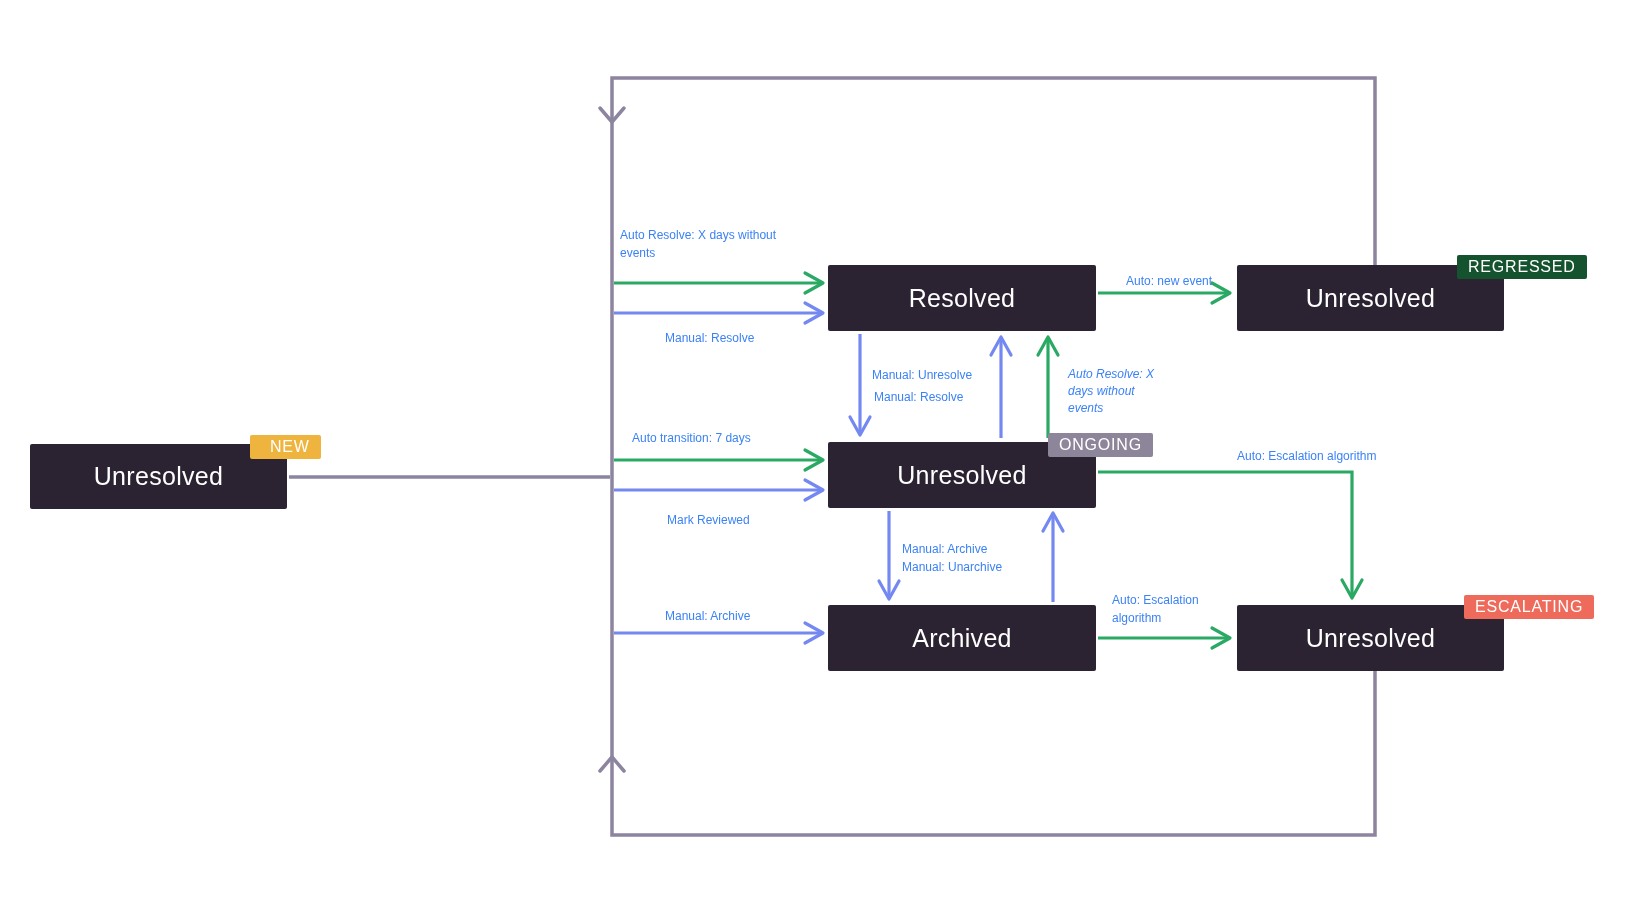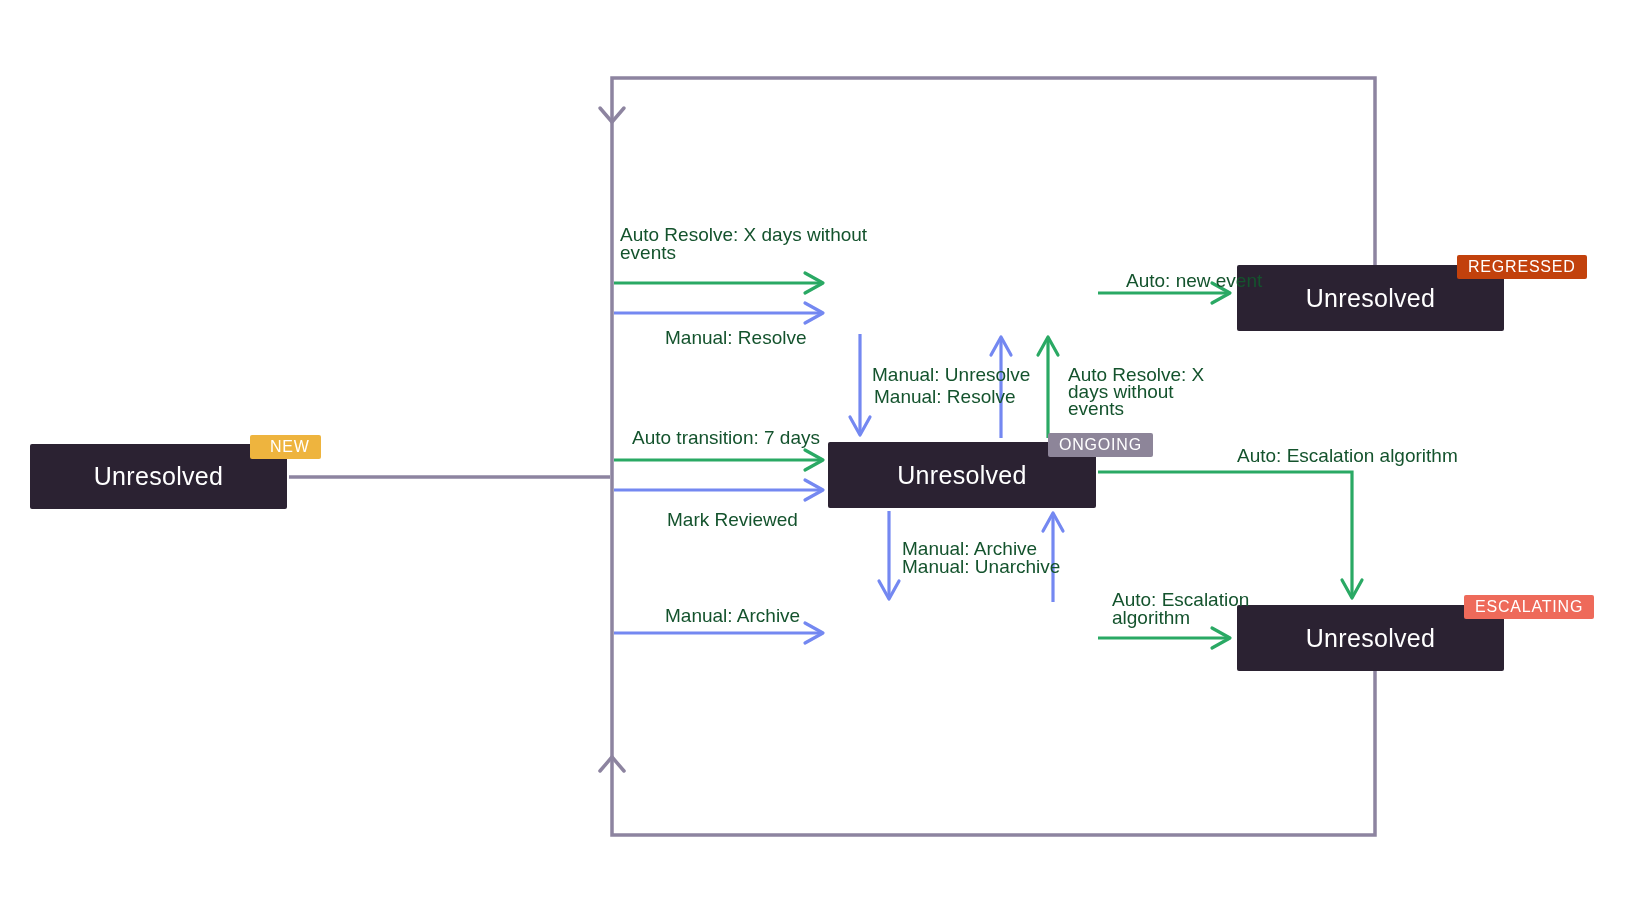--- a/index.html
+++ b/index.html
@@ -6,26 +6,26 @@
   .canvas{position:relative;width:1636px;height:906px;background:#ffffff;
           font-family:"Liberation Sans",sans-serif;overflow:hidden;}
   svg.wires{position:absolute;left:0;top:0;z-index:1;}
   .state{position:absolute;background:#2b2232;color:#ffffff;display:flex;
          align-items:center;justify-content:center;font-size:25px;
          border-radius:2px;z-index:2;letter-spacing:.3px;}
   .badge{position:absolute;color:#ffffff;font-size:16px;height:24px;line-height:24px;
          padding:0 11px;border-radius:2px;z-index:4;letter-spacing:.8px;white-space:nowrap;}
   .badge-new{background:#eeb43e;padding-left:20px;}
   .badge-ongoing{background:#8d8599;}
-  .badge-regressed{background:#c2410c;}
+  .badge-regressed{background:#14532d;}
   .badge-escalating{background:#ee6a5a;}
-  .lbl{position:absolute;color:#14532d;font-size:19px;line-height:18px;
+  .lbl{position:absolute;color:#3b82f6;font-size:12px;line-height:18px;
        z-index:3;white-space:nowrap;}
   .lbl.lh22 div{line-height:22px;}
-  .lbl.lh17 div{line-height:17px;}
+  .lbl.lh17 div{line-height:17px;font-style:italic;}
 </style>
 </head>
 <body>
 
 <div class="canvas">
 
   <svg class="wires" width="1636" height="906">
     <defs>
       <marker id="arrow-green" markerUnits="userSpaceOnUse" markerWidth="28" markerHeight="30" refX="22" refY="14" orient="auto">
         <path d="M4,4 L22,14 L4,24" fill="none" stroke="#2aa964" stroke-width="3.2" stroke-linecap="round" stroke-linejoin="round"></path>
@@ -53,22 +53,28 @@
     <line x1="614" y1="633" x2="823" y2="633" stroke="#7488f1" stroke-width="3.2" marker-end="url(#arrow-blue)"></line>
     <line x1="860" y1="334" x2="860" y2="435" stroke="#7488f1" stroke-width="3.2" marker-end="url(#arrow-blue)"></line>
     <line x1="1001" y1="438" x2="1001" y2="337" stroke="#7488f1" stroke-width="3.2" marker-end="url(#arrow-blue)"></line>
     <line x1="889" y1="511" x2="889" y2="599" stroke="#7488f1" stroke-width="3.2" marker-end="url(#arrow-blue)"></line>
     <line x1="1053" y1="602" x2="1053" y2="513" stroke="#7488f1" stroke-width="3.2" marker-end="url(#arrow-blue)"></line>
   </svg>
 
   <div class="state" style="left:30px;top:444px;width:257px;height:65px;">
     <span>Unresolved</span>
   </div>
+  <div class="state" style="left:828px;top:265px;width:268px;height:66px;">
+    <span>Resolved</span>
+  </div>
   <div class="state" style="left:828px;top:442px;width:268px;height:66px;">
     <span>Unresolved</span>
+  </div>
+  <div class="state" style="left:828px;top:605px;width:268px;height:66px;">
+    <span>Archived</span>
   </div>
   <div class="state" style="left:1237px;top:265px;width:267px;height:66px;">
     <span>Unresolved</span>
   </div>
   <div class="state" style="left:1237px;top:605px;width:267px;height:66px;">
     <span>Unresolved</span>
   </div>
 
   <div class="badge badge-new" style="left:250px;top:435px;">NEW</div>
   <div class="badge badge-ongoing" style="left:1048px;top:433px;">ONGOING</div>

